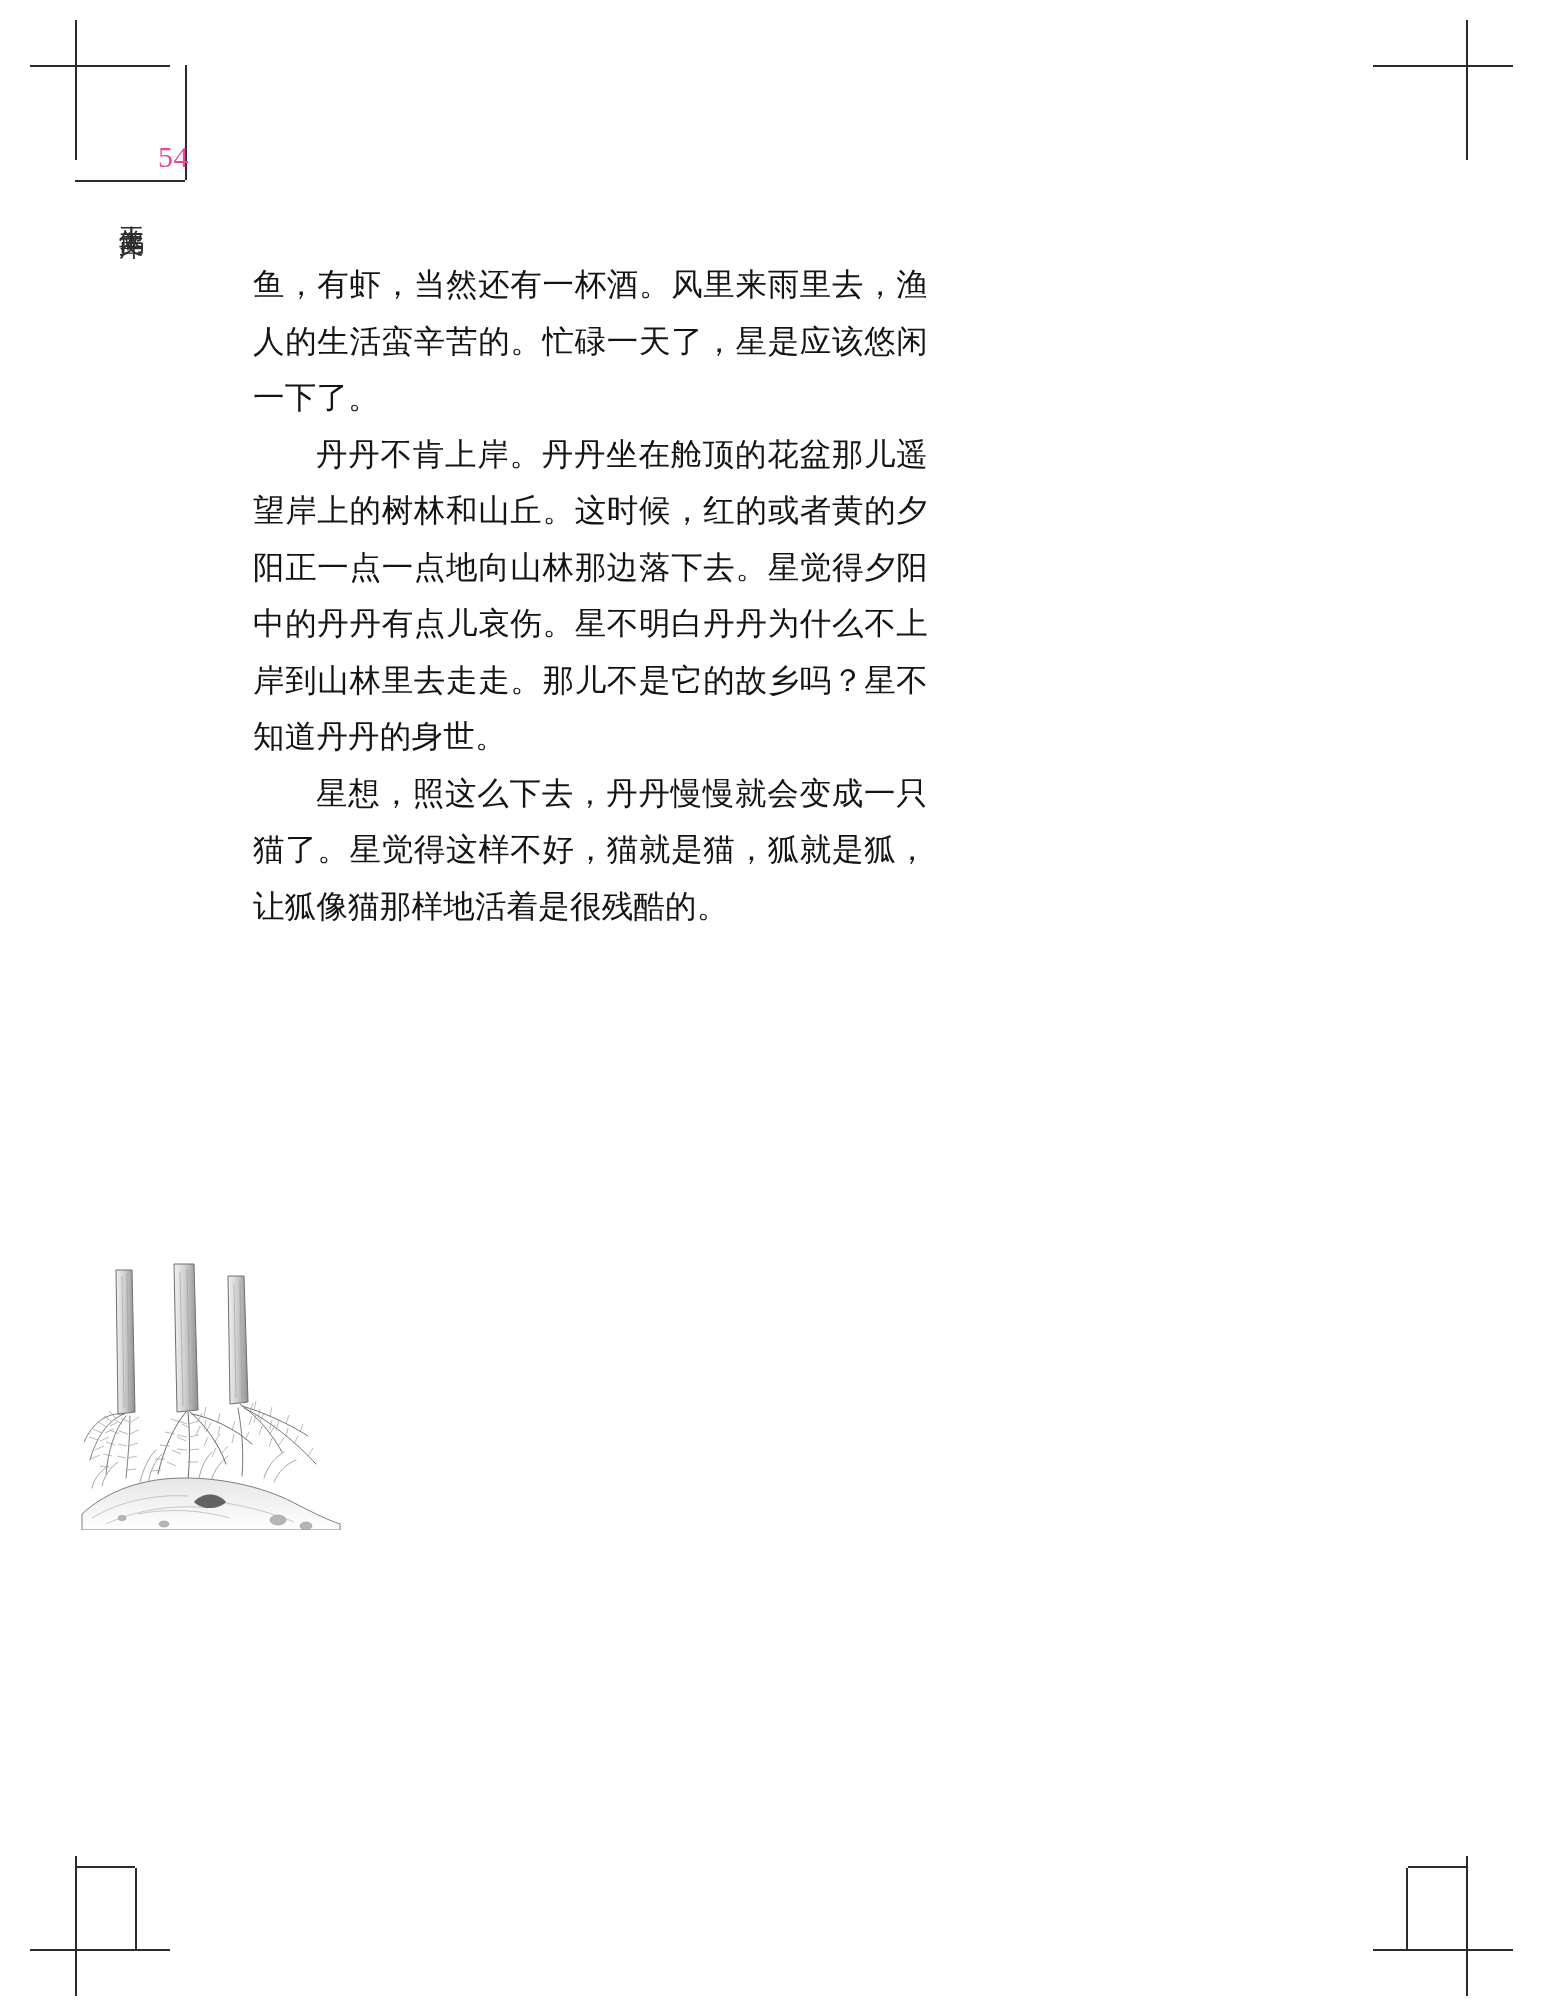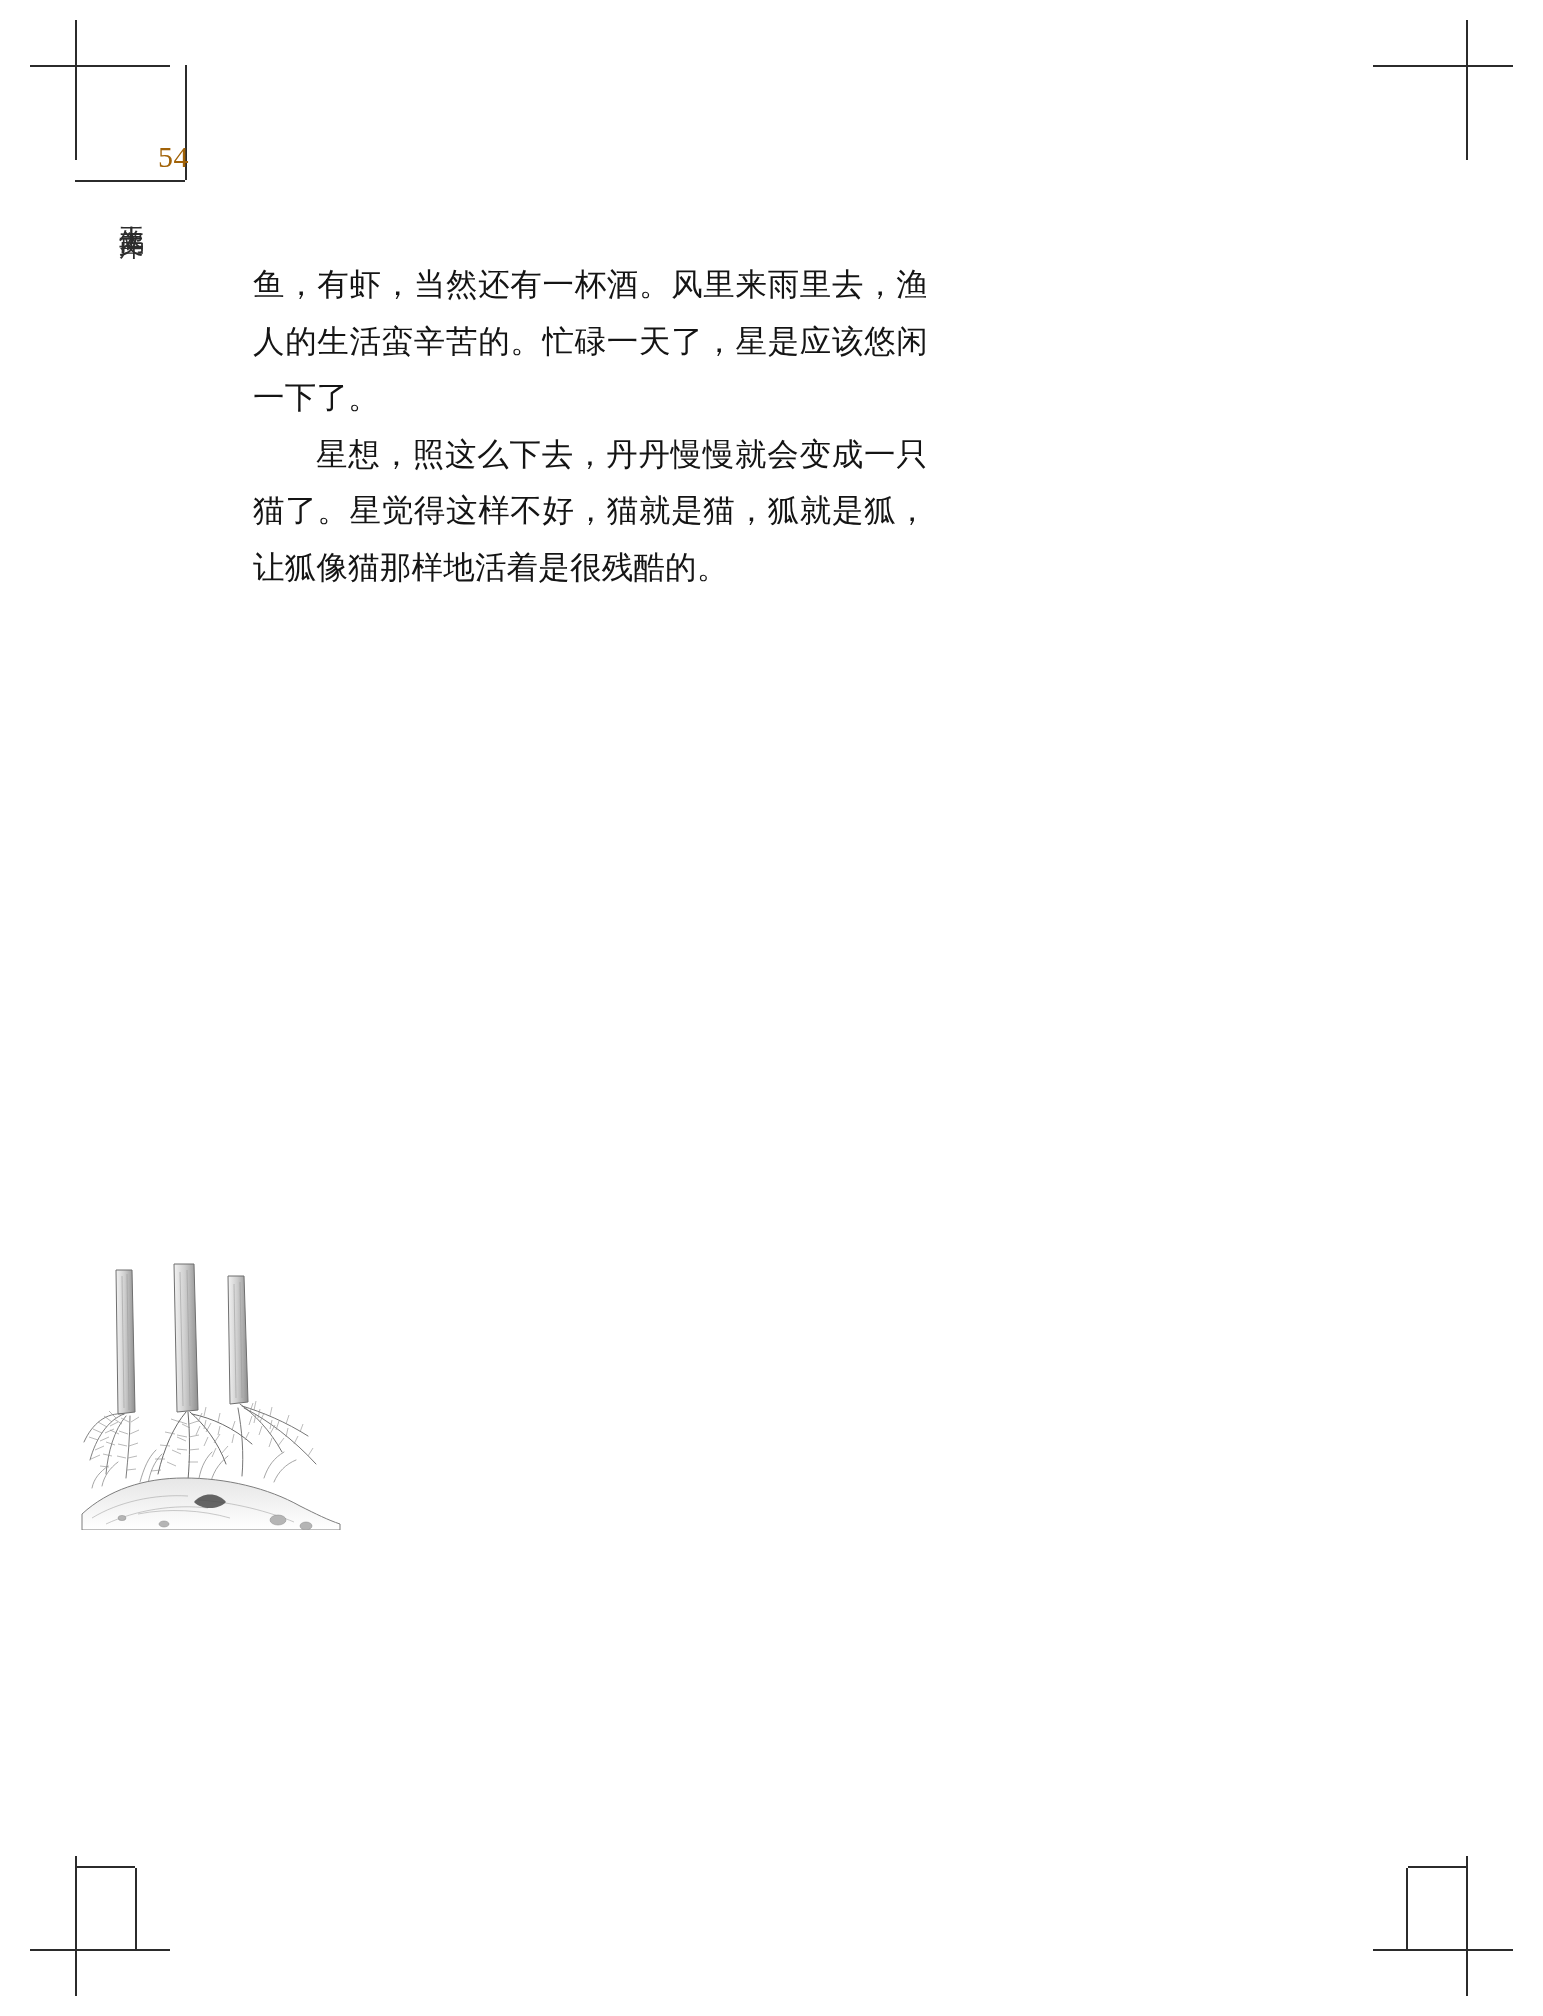--- a/index.html
+++ b/index.html
@@ -60,21 +60,21 @@
   .crop-br .h2 { right: 45px; bottom: 128px;width: 60px; }
   .crop-br .v2 { right: 105px;bottom: 45px; height: 83px; }
 
   
   #page-number {
     position: absolute;
     left: 158px;
     top: 140px;
     font-family: "Liberation Serif", "DejaVu Serif", serif;
     font-size: 30px;
-    color: #a16207;
+    color: #ec4899;
     letter-spacing: 0.5px;
   }
 
   
   #series-text {
     position: absolute;
     left: 107px;
     top: 205px;
     width: 42px;
     font-family: "Liberation Serif", "DejaVu Serif", serif;
@@ -145,20 +145,21 @@
       <i class="h h2"></i>
       <i class="v v2"></i>
   </div>
 
   <div id="page-number">54</div>
 
   <div id="series-text">大王鸽文库</div>
 
   <div id="body-text">
     <p class="noindent">鱼，有虾，当然还有一杯酒。风里来雨里去，渔人的生活蛮辛苦的。忙碌一天了，星是应该悠闲一下了。</p>
+    <p>丹丹不肯上岸。丹丹坐在舱顶的花盆那儿遥望岸上的树林和山丘。这时候，红的或者黄的夕阳正一点一点地向山林那边落下去。星觉得夕阳中的丹丹有点儿哀伤。星不明白丹丹为什么不上岸到山林里去走走。那儿不是它的故乡吗？星不知道丹丹的身世。</p>
     <p>星想，照这么下去，丹丹慢慢就会变成一只猫了。星觉得这样不好，猫就是猫，狐就是狐，让狐像猫那样地活着是很残酷的。</p>
   </div>
 
   <div id="illustration">
     <svg width="276" height="268" viewBox="0 0 276 268" xmlns="http://www.w3.org/2000/svg">
       <defs>
         <linearGradient id="trunkShade" x1="0" y1="0" x2="1" y2="0">
           <stop offset="0%" stop-color="#f2f2f2"></stop>
           <stop offset="45%" stop-color="#cfcfcf"></stop>
           <stop offset="100%" stop-color="#8f8f8f"></stop>

